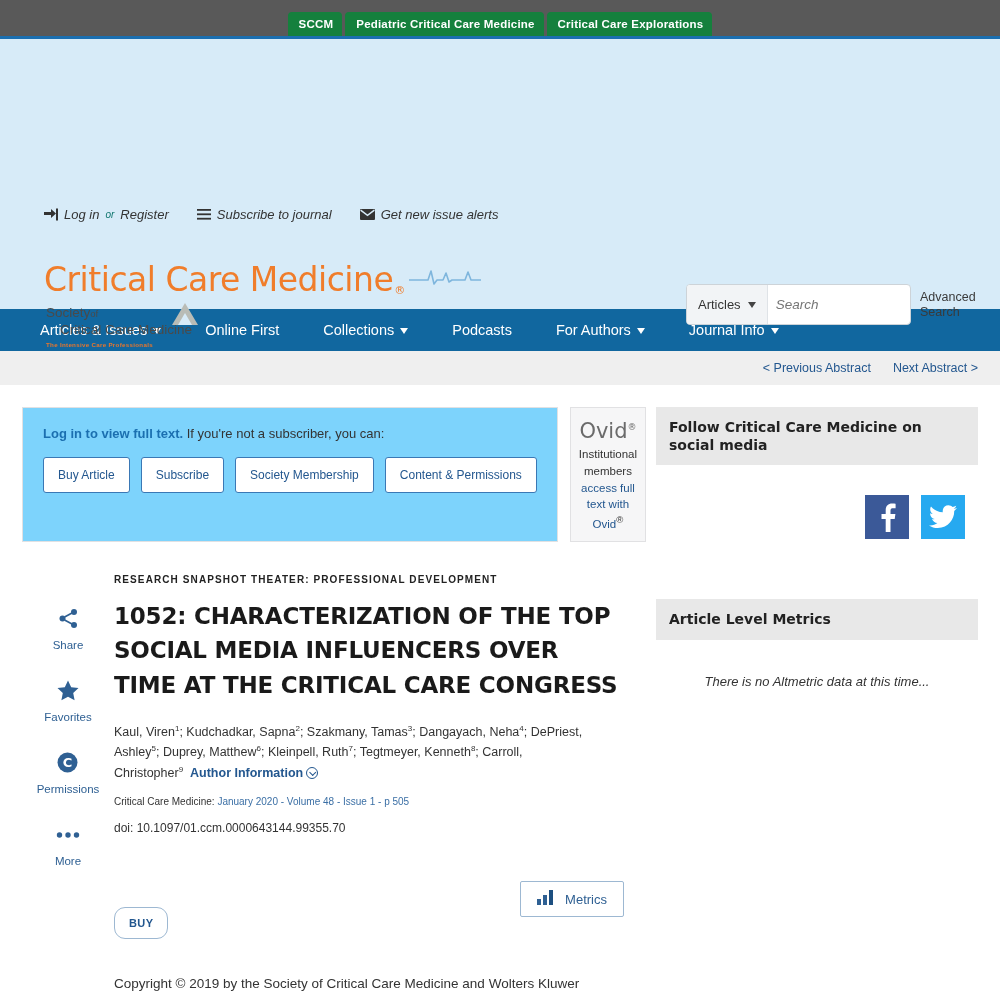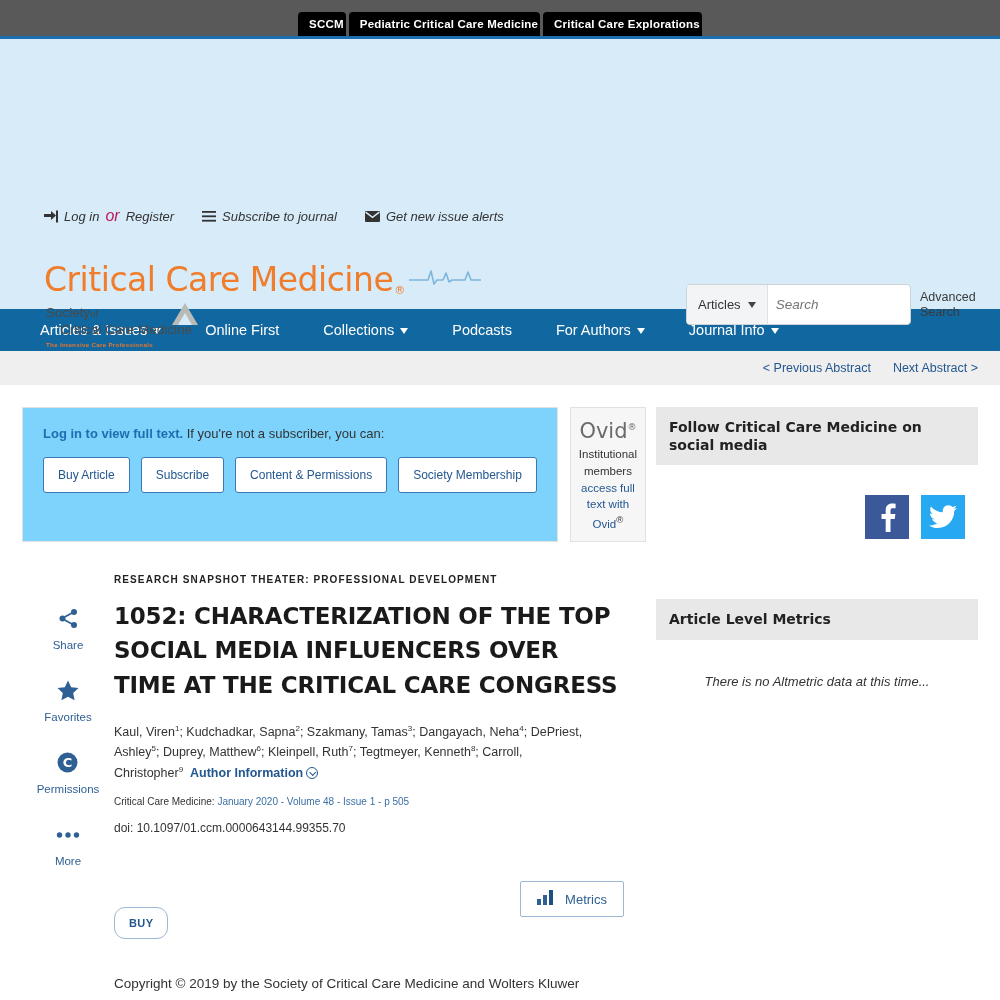--- a/index.html
+++ b/index.html
@@ -15,26 +15,26 @@
   .topbar {
     height: 36px;
     background: #595959;
     display: flex;
     align-items: flex-end;
     justify-content: center;
     gap: 3px;
     padding: 0 0 0 0;
   }
   .topbar-tab {
-    background: #000000;
+    background: #15803d;
     color: #ffffff;
     font-size: 11.5px;
     font-weight: 600;
     letter-spacing: .2px;
-    padding: 7px 2px 6px 11px;
+    padding: 7px 9px 6px 11px;
     border-radius: 4px 4px 0 0;
     line-height: 1;
     white-space: nowrap;
   }
 
   
   .masthead {
     background: #d7ebf8;
     border-top: 3px solid #1b6fb0;
     padding: 0;
@@ -47,21 +47,21 @@
     display: flex;
     align-items: center;
     gap: 28px;
     font-size: 13px;
     color: #333;
     font-style: italic;
   }
   .utility-item { display: flex; align-items: center; gap: 6px; white-space: nowrap; }
   .utility-item .ui-ic { display: inline-flex; font-style: normal; }
   .util-link { color: #333; text-decoration: none; }
-  .util-or { font-style: italic; color: #be185d; font-size: 16px; }
+  .util-or { font-style: italic; color: #0f766e; font-size: 10px; }
 
   .logo-block { position: absolute; top: 220px; left: 44px; }
   .logo-title {
     font-family: "DejaVu Sans", sans-serif;
     font-size: 33px;
     color: #f07d2b;
     font-weight: 400;
     letter-spacing: -0.5px;
     line-height: 1;
     display: flex;
@@ -459,22 +459,22 @@
   <div class="col-main">
 
     <div class="access-row">
       <div class="access-box">
         <div class="access-head">
           <b>Log in to view full text.</b><span> If you're not a subscriber, you can:</span>
         </div>
         <div class="access-btns">
           <button class="obtn">Buy Article</button>
           <button class="obtn">Subscribe</button>
+          <button class="obtn">Society Membership</button>
           <button class="obtn">Content &amp; Permissions</button>
-          <button class="obtn">Society Membership</button>
         </div>
       </div>
       <div class="ovid-box">
         <div class="ovid-logo"><span>Ovid</span><sup>®</sup></div>
         <div>Institutional</div>
         <div><span>members </span><a href="#">access full</a></div>
         <div><a href="#">text with Ovid</a><sup>®</sup></div>
       </div>
     </div>
 

